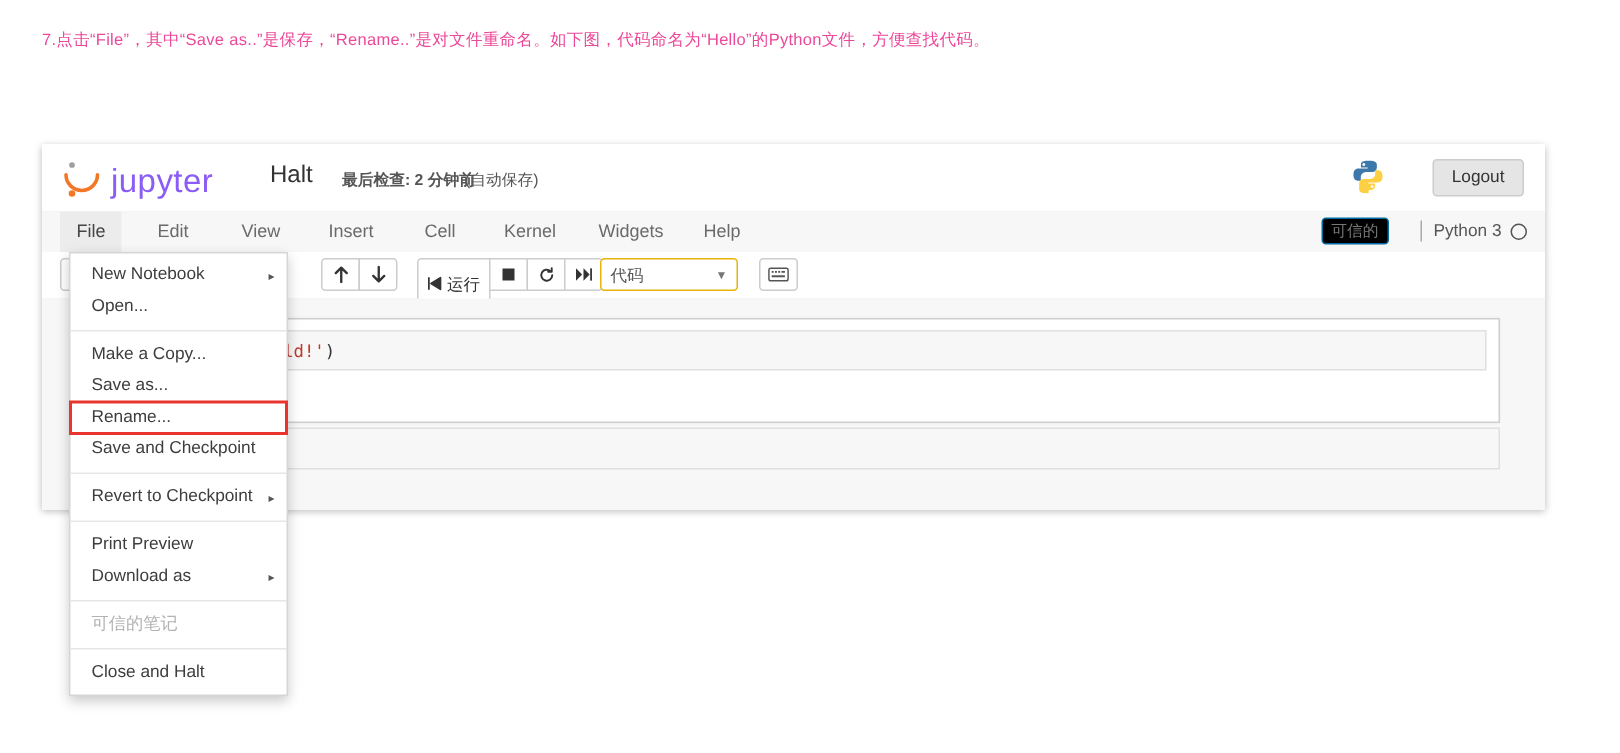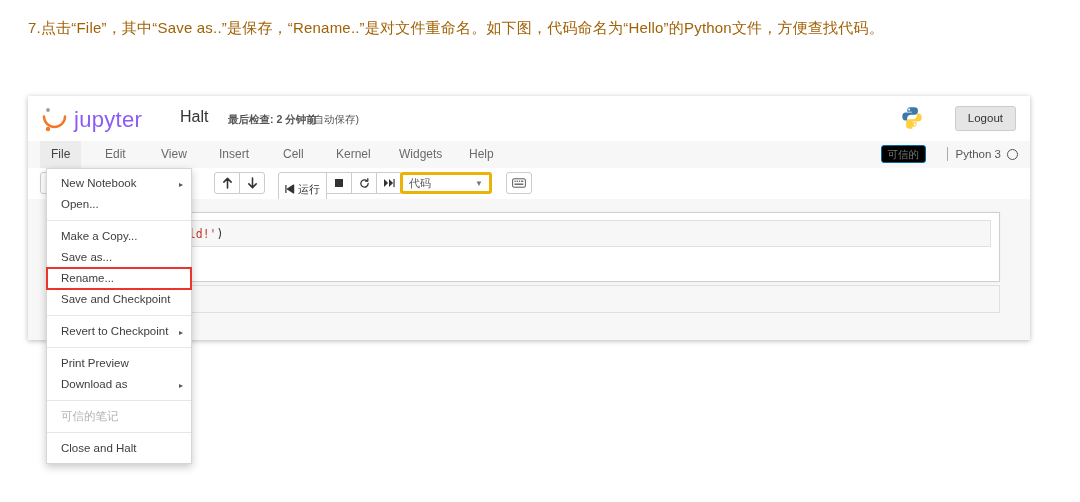--- a/index.html
+++ b/index.html
@@ -15,23 +15,23 @@
     position: relative;
     -webkit-font-smoothing: antialiased;
   }
 
   
   #doc-paragraph {
     position: absolute;
     left: 28px;
     top: 12px;
     width: 1020px;
-    font-size: 15px;
+    font-size: 11px;
     line-height: 31px;
-    color: #a16207;
+    color: #ec4899;
     letter-spacing: .2px;
   }
 
   
   #jupyter-panel {
     position: absolute;
     left: 28px;
     top: 96px;
     width: 1002px;
     height: 244px;
@@ -204,21 +204,21 @@
   .tb-btn:last-child  { border-radius: 0 3px 3px 0; }
   .tb-btn.solo { border-radius: 3px; }
   .tb-wide { padding: 16px 6px; gap: 3px; }
   #celltype-select {
     position: absolute;
     top: 4px;
     left: 372px;
     width: 92px;
     height: 22px;
     box-sizing: border-box;
-    border: 3px solid #eab308;
+    border: 1px solid #eab308;
     border-radius: 3px;
     background: #fff;
     font-size: 11px;
     color: #555;
     display: flex;
     align-items: center;
     padding: 0 6px;
     justify-content: space-between;
     cursor: pointer;
   }

